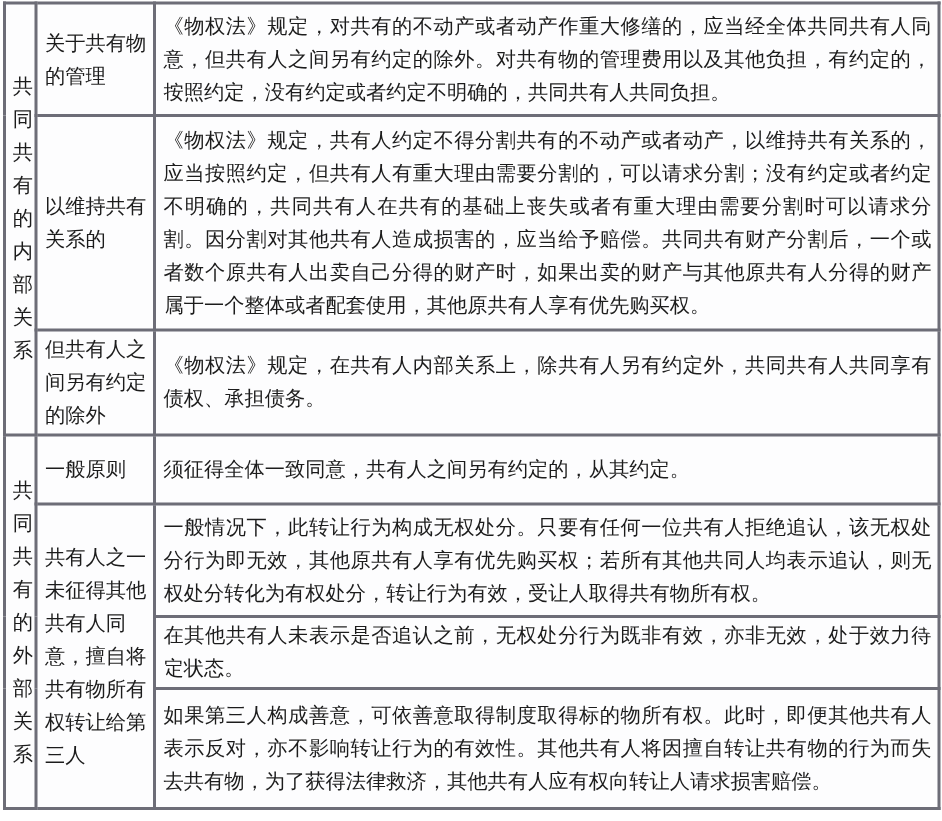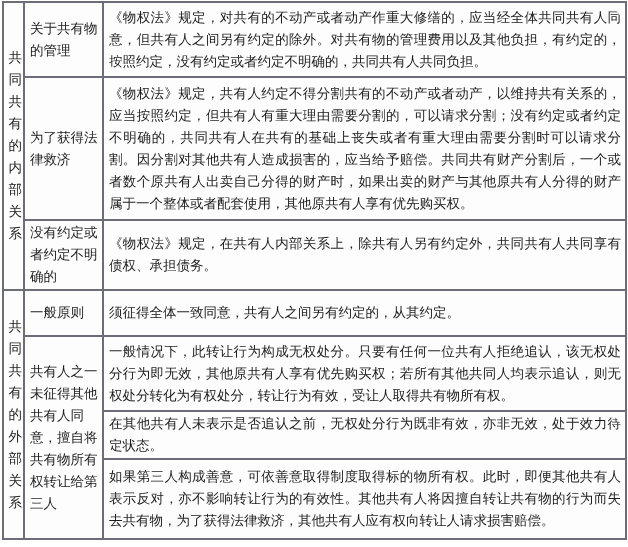--- a/index.html
+++ b/index.html
@@ -72,25 +72,25 @@
       <col class="c-label">
       <col class="c-content">
     </colgroup>
     <tbody>
       <tr class="r1">
         <td class="group-cell" rowspan="3">共同共有的内部关系</td>
         <td class="label-cell">关于共有物的管理</td>
         <td class="content-cell">《物权法》规定，对共有的不动产或者动产作重大修缮的，应当经全体共同共有人同意，但共有人之间另有约定的除外。对共有物的管理费用以及其他负担，有约定的，按照约定，没有约定或者约定不明确的，共同共有人共同负担。</td>
       </tr>
       <tr class="r2">
-        <td class="label-cell">为了获得法律救济</td>
+        <td class="label-cell">以维持共有关系的</td>
         <td class="content-cell">《物权法》规定，共有人约定不得分割共有的不动产或者动产，以维持共有关系的，应当按照约定，但共有人有重大理由需要分割的，可以请求分割；没有约定或者约定不明确的，共同共有人在共有的基础上丧失或者有重大理由需要分割时可以请求分割。因分割对其他共有人造成损害的，应当给予赔偿。共同共有财产分割后，一个或者数个原共有人出卖自己分得的财产时，如果出卖的财产与其他原共有人分得的财产属于一个整体或者配套使用，其他原共有人享有优先购买权。</td>
       </tr>
       <tr class="r3">
-        <td class="label-cell">没有约定或者约定不明确的</td>
+        <td class="label-cell">但共有人之间另有约定的除外</td>
         <td class="content-cell">《物权法》规定，在共有人内部关系上，除共有人另有约定外，共同共有人共同享有债权、承担债务。</td>
       </tr>
       <tr class="r4">
         <td class="group-cell" rowspan="4">共同共有的外部关系</td>
         <td class="label-cell">一般原则</td>
         <td class="content-cell">须征得全体一致同意，共有人之间另有约定的，从其约定。</td>
       </tr>
       <tr class="r5">
         <td class="label-cell" rowspan="3">共有人之一未征得其他共有人同意，擅自将共有物所有权转让给第三人</td>
         <td class="content-cell">一般情况下，此转让行为构成无权处分。只要有任何一位共有人拒绝追认，该无权处分行为即无效，其他原共有人享有优先购买权；若所有其他共同人均表示追认，则无权处分转化为有权处分，转让行为有效，受让人取得共有物所有权。</td>

